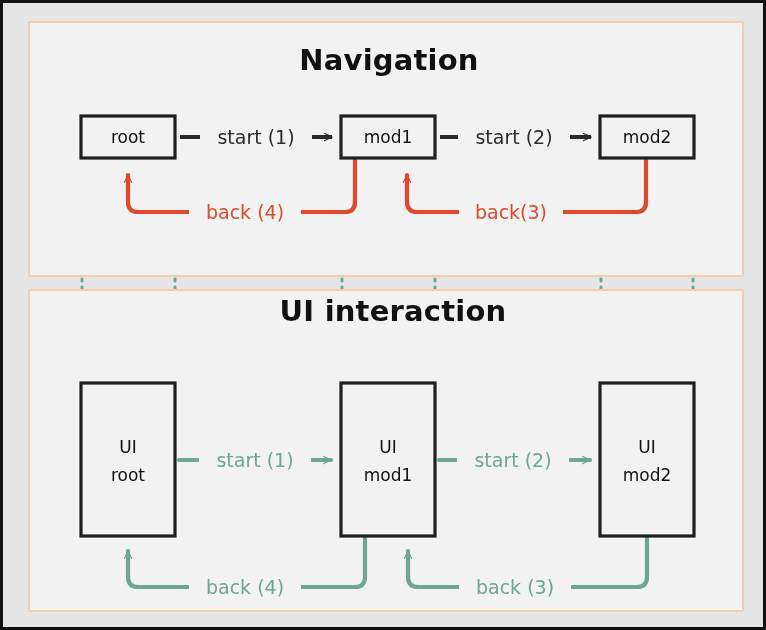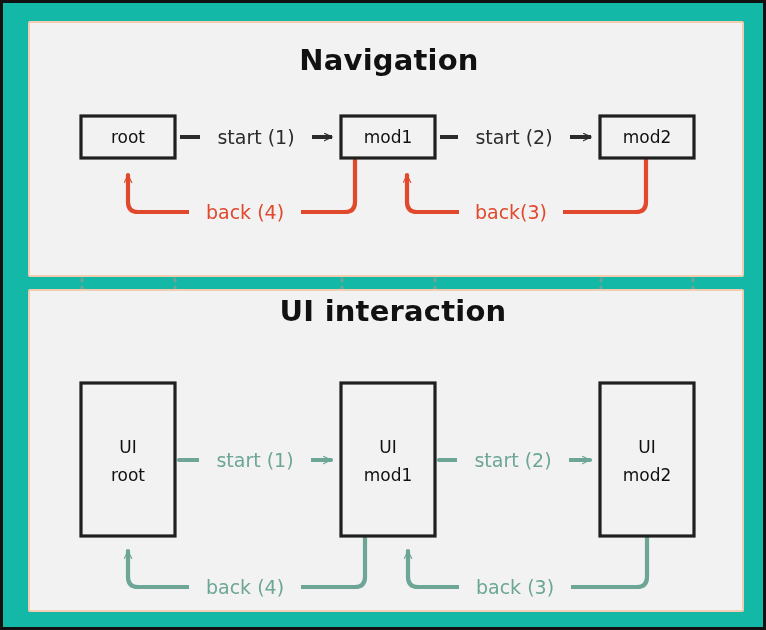--- a/index.html
+++ b/index.html
@@ -4,21 +4,21 @@
 <style>
   html, body {
     margin: 0;
     padding: 0;
     background: #ffffff;
   }
   #canvas {
     position: relative;
     width: 766px;
     height: 630px;
-    background: #14b8a6;
+    background: #e5e5e5;
     border: 3px solid #111111;
     box-sizing: border-box;
     font-family: "DejaVu Sans", "Liberation Sans", sans-serif;
     overflow: hidden;
   }
   #diagram-svg {
     position: absolute;
     left: 0;
     top: 0;
     width: 766px;

